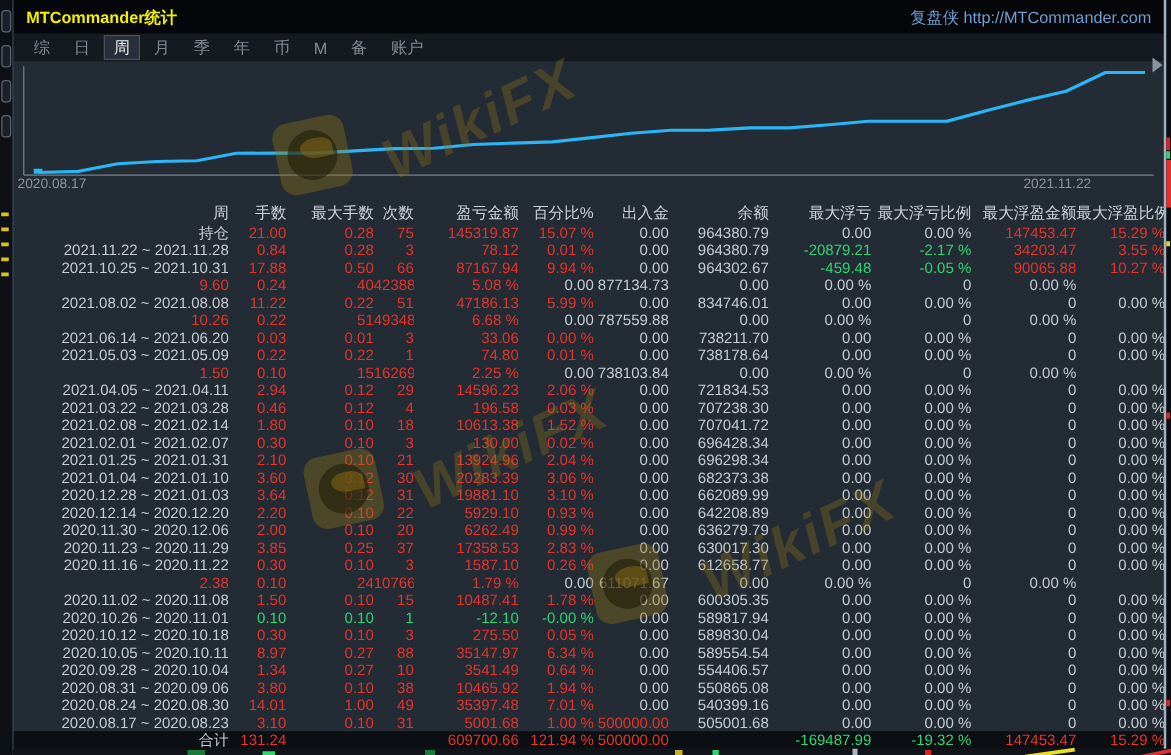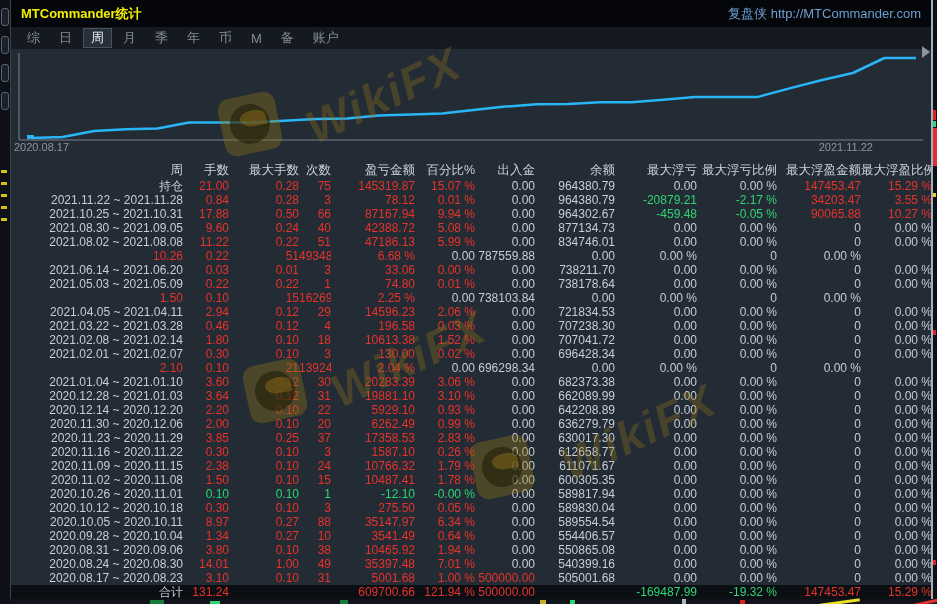--- a/index.html
+++ b/index.html
@@ -149,21 +149,20 @@
           <div class="cell r">87167.94</div>
           <div class="cell r">9.94 %</div>
           <div class="cell w">0.00</div>
           <div class="cell w">964302.67</div>
           <div class="cell g">-459.48</div>
           <div class="cell g">-0.05 %</div>
           <div class="cell r">90065.88</div>
           <div class="cell r">10.27 %</div>
         </div>
         <div class="trow">
-          <div class="cell w">2021.08.30 ~ 2021.09.05</div>
           <div class="cell r">9.60</div>
           <div class="cell r">0.24</div>
           <div class="cell r">40</div>
           <div class="cell r">42388.72</div>
           <div class="cell r">5.08 %</div>
           <div class="cell w">0.00</div>
           <div class="cell w">877134.73</div>
           <div class="cell w">0.00</div>
           <div class="cell w">0.00 %</div>
           <div class="cell w">0</div>
@@ -287,20 +286,21 @@
           <div class="cell r">130.00</div>
           <div class="cell r">0.02 %</div>
           <div class="cell w">0.00</div>
           <div class="cell w">696428.34</div>
           <div class="cell w">0.00</div>
           <div class="cell w">0.00 %</div>
           <div class="cell w">0</div>
           <div class="cell w">0.00 %</div>
         </div>
         <div class="trow">
+          <div class="cell w">2021.01.25 ~ 2021.01.31</div>
           <div class="cell r">2.10</div>
           <div class="cell r">0.10</div>
           <div class="cell r">21</div>
           <div class="cell r">13924.96</div>
           <div class="cell r">2.04 %</div>
           <div class="cell w">0.00</div>
           <div class="cell w">696298.34</div>
           <div class="cell w">0.00</div>
           <div class="cell w">0.00 %</div>
           <div class="cell w">0</div>
@@ -384,21 +384,20 @@
           <div class="cell r">1587.10</div>
           <div class="cell r">0.26 %</div>
           <div class="cell w">0.00</div>
           <div class="cell w">612658.77</div>
           <div class="cell w">0.00</div>
           <div class="cell w">0.00 %</div>
           <div class="cell w">0</div>
           <div class="cell w">0.00 %</div>
         </div>
         <div class="trow">
-          <div class="cell w">2020.11.09 ~ 2020.11.15</div>
           <div class="cell r">2.38</div>
           <div class="cell r">0.10</div>
           <div class="cell r">24</div>
           <div class="cell r">10766.32</div>
           <div class="cell r">1.79 %</div>
           <div class="cell w">0.00</div>
           <div class="cell w">611071.67</div>
           <div class="cell w">0.00</div>
           <div class="cell w">0.00 %</div>
           <div class="cell w">0</div>

